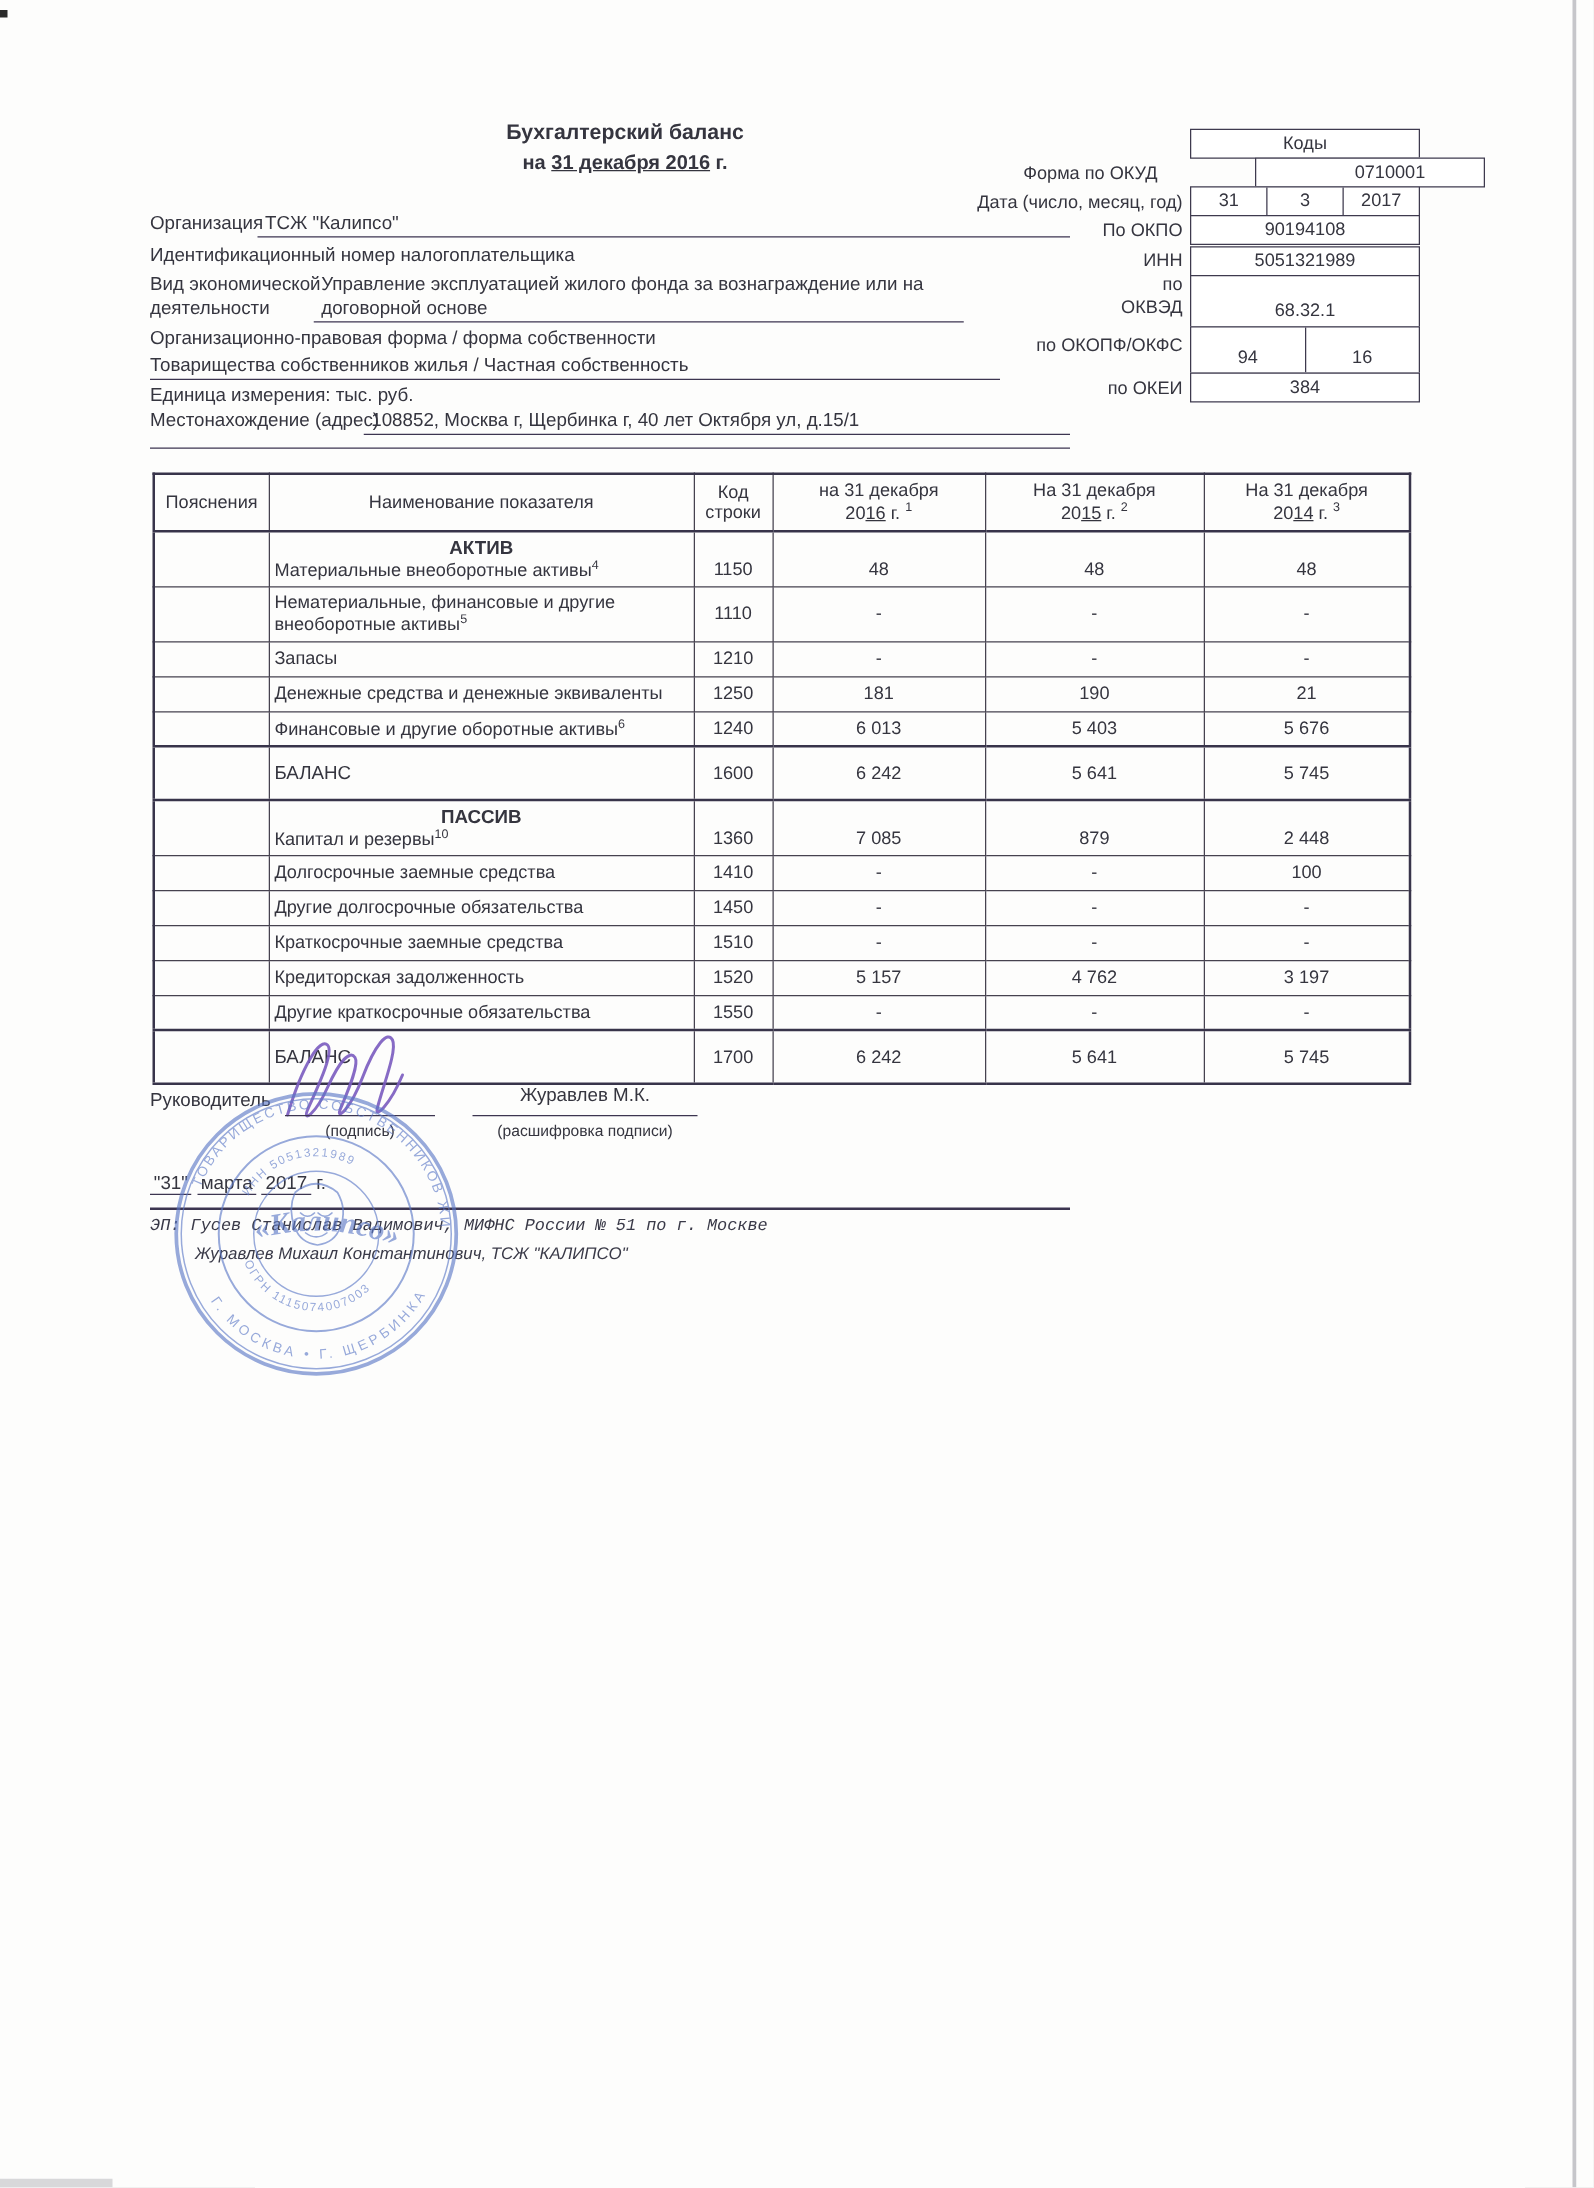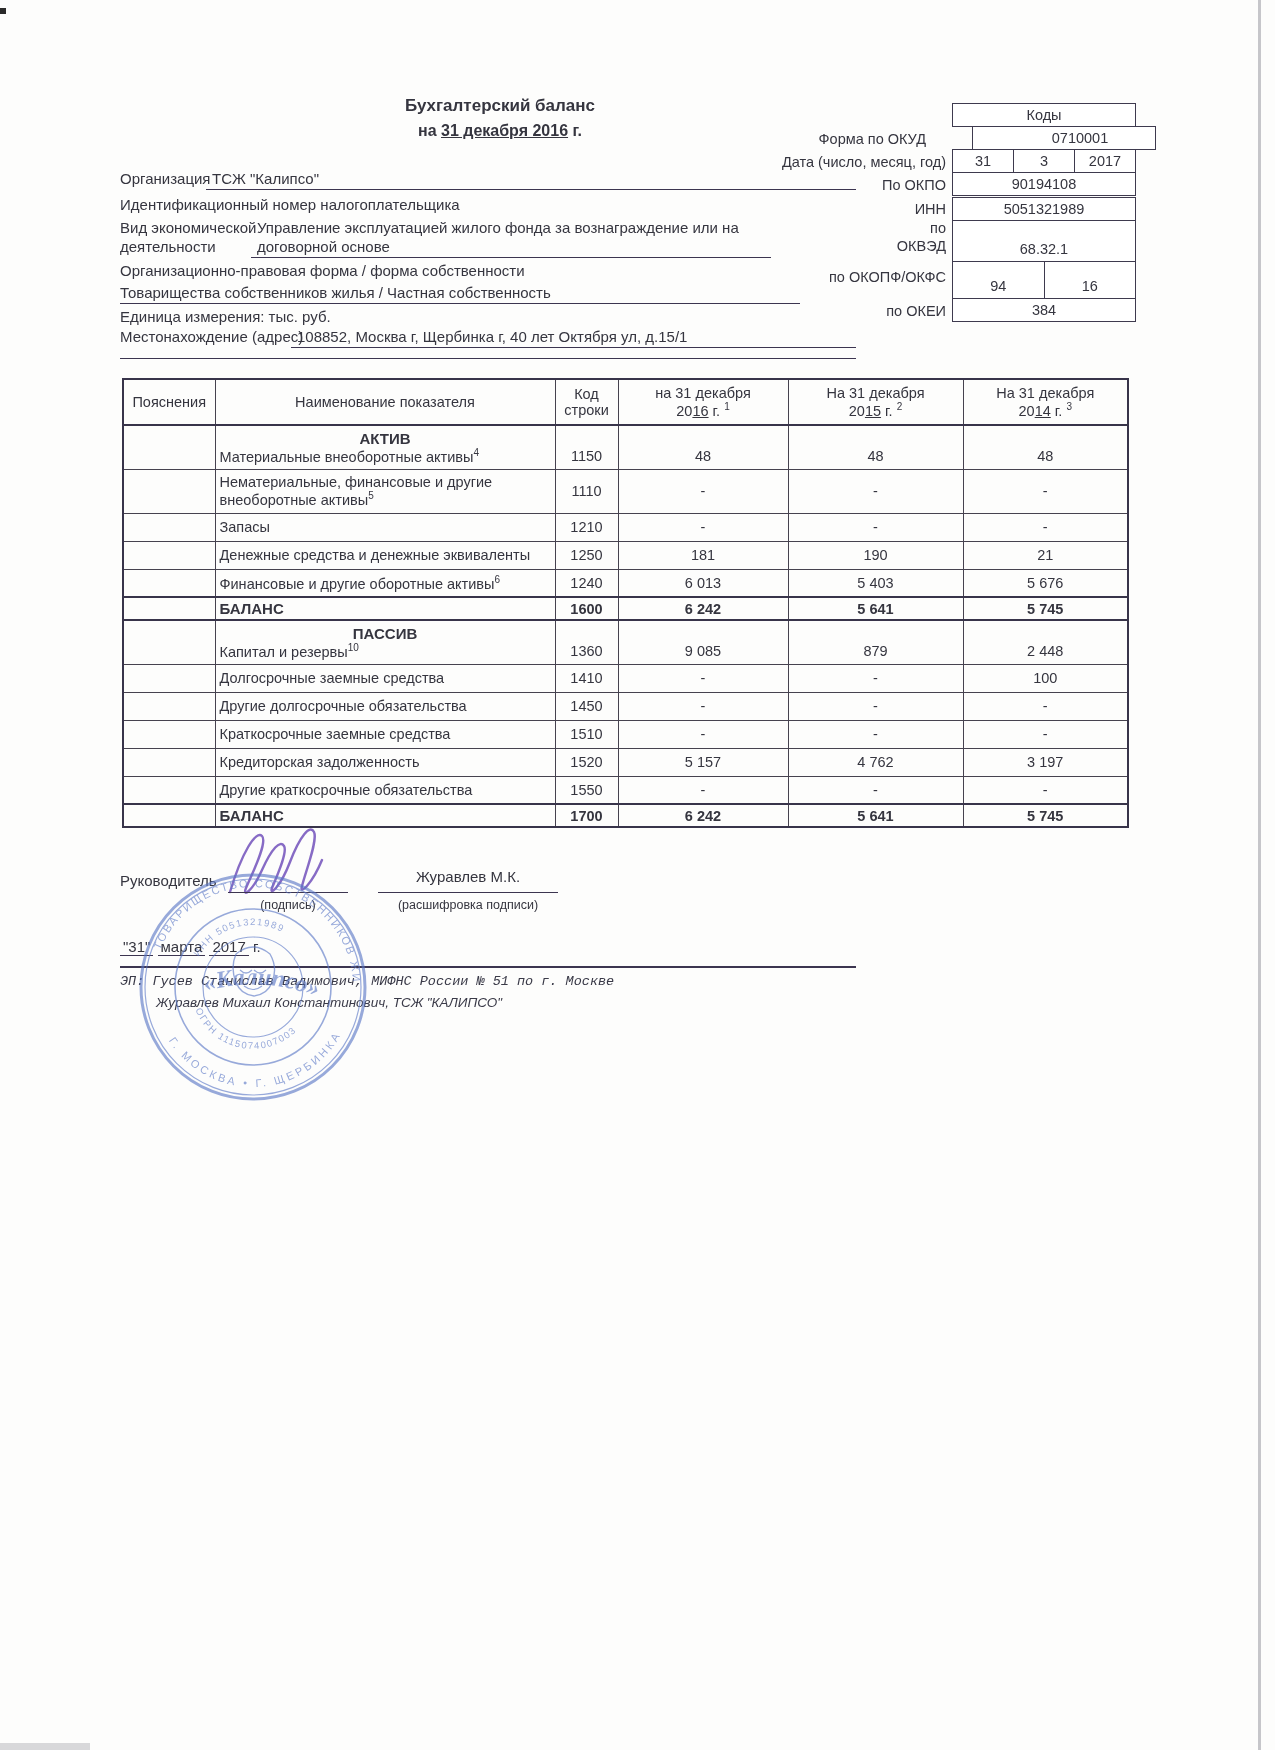--- a/index.html
+++ b/index.html
@@ -34,21 +34,21 @@
   table.grid th,table.grid td{border:1.5px solid #46424f;padding:2px 4px;box-sizing:border-box;}
   table.grid{border:2.4px solid #38344a;}
   table.grid thead th{font-weight:normal;text-align:center;height:46px;border-bottom:2.6px solid #38344a;}
   td.name{ text-align:left;padding-left:8px;}
   td.num,td.code{text-align:center;}
   tr.sect td{height:44px;}
   tr.sect td.low{vertical-align:bottom;padding-bottom:5px;}
   .sect-title{text-align:center;font-weight:bold;font-size:15px;}
   tr.plain td{height:28px;}
   tr.tall td{height:44px;}
-  tr.total td{height:23px;font-weight:bold;border-top:2.6px solid #38344a;border-bottom:2.6px solid #38344a;}
+  tr.total td{height:43px;font-weight:normal;border-top:2.6px solid #38344a;border-bottom:2.6px solid #38344a;}
   tr.total td.name{font-size:15px;}
   sup{font-size:10px;}
   
   .sig-label{font-size:15px;}
   .sigline{border-bottom:1.8px solid #3c3550;}
   .small-cap{font-size:12.5px;text-align:center;}
   .dateline{font-size:15px;}
   .dateline .du{border-bottom:1.6px solid #3c3550;padding:0 3px;}
   .ep{font-size:13.5px;font-style:italic;color:#3a3a48;}
   .stamp{opacity:0.62;}
@@ -71,21 +71,21 @@
   <div class="abs clabel" style="left:626px;top:131px;">Форма по ОКУД</div>
   <div class="abs clabel" style="left:646px;top:154px;">Дата (число, месяц, год)</div>
   <div class="abs clabel" style="left:646px;top:177px;">По ОКПО</div>
   <div class="abs clabel" style="left:646px;top:201px;">ИНН</div>
   <div class="abs clabel" style="left:646px;top:220px;">по</div>
   <div class="abs clabel" style="left:646px;top:238px;">ОКВЭД</div>
   <div class="abs clabel" style="left:646px;top:269px;">по ОКОПФ/ОКФС</div>
   <div class="abs clabel" style="left:646px;top:303px;">по ОКЕИ</div>
 
   <div class="abs cbox" style="left:952px;top:103px;width:184px;height:24px;">Коды</div>
-  <div class="abs cbox" style="left:972px;top:126px;width:184px;height:24px;padding-left:32px;">0710001</div>
+  <div class="abs cbox" style="left:1004px;top:126px;width:184px;height:24px;padding-left:32px;">0710001</div>
   <div class="abs cbox" style="left:952px;top:149px;width:184px;height:24px;padding:0;">
     <div class="ccells">
       <div class="ccell">31</div>
       <div class="ccell">3</div>
       <div class="ccell">2017</div>
     </div>
   </div>
   <div class="abs cbox" style="left:952px;top:172px;width:184px;height:24px;">90194108</div>
   <div class="abs cbox" style="left:952px;top:197px;width:184px;height:24px;">5051321989</div>
   <div class="abs cbox" style="left:952px;top:220px;width:184px;height:42px;align-items:flex-end;padding-bottom:4px;">68.32.1</div>
@@ -185,21 +185,21 @@
           <td class="name"><span>БАЛАНС</span></td>
           <td class="code">1600</td>
           <td class="num">6 242</td>
           <td class="num">5 641</td>
           <td class="num">5 745</td>
         </tr>
         <tr class="sect">
           <td></td>
           <td class="name"><div class="sect-title">ПАССИВ</div><span>Капитал и резервы</span><sup>10</sup></td>
           <td class="code low">1360</td>
-          <td class="num low">9 085</td>
+          <td class="num low">7 085</td>
           <td class="num low">879</td>
           <td class="num low">2 448</td>
         </tr>
         <tr class="plain">
           <td></td>
           <td class="name"><span>Долгосрочные заемные средства</span></td>
           <td class="code">1410</td>
           <td class="num">-</td>
           <td class="num">-</td>
           <td class="num">100</td>

